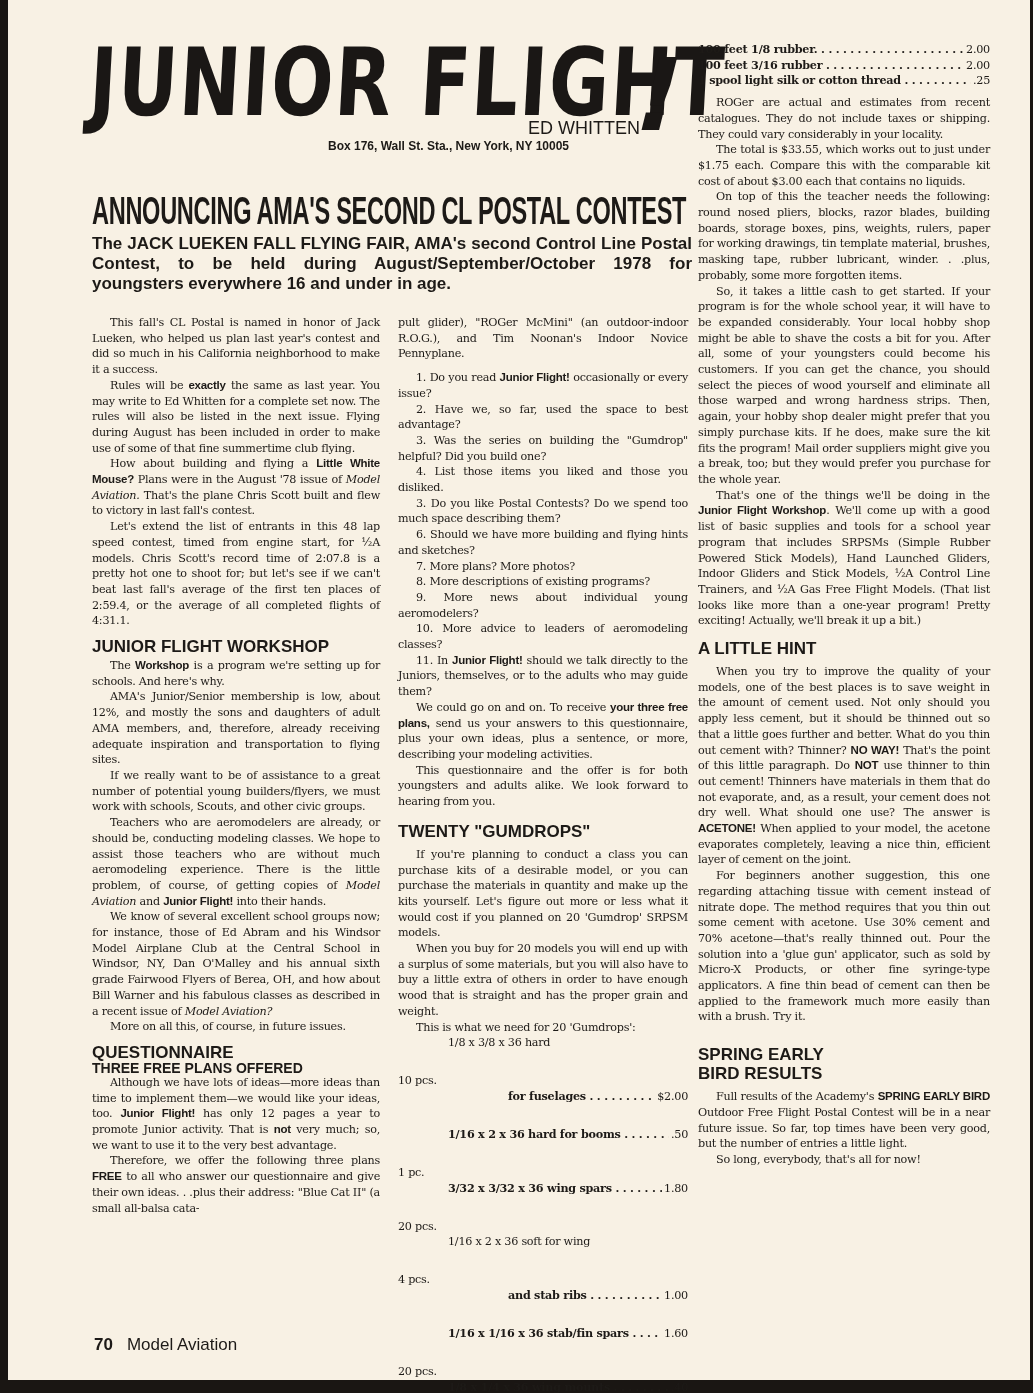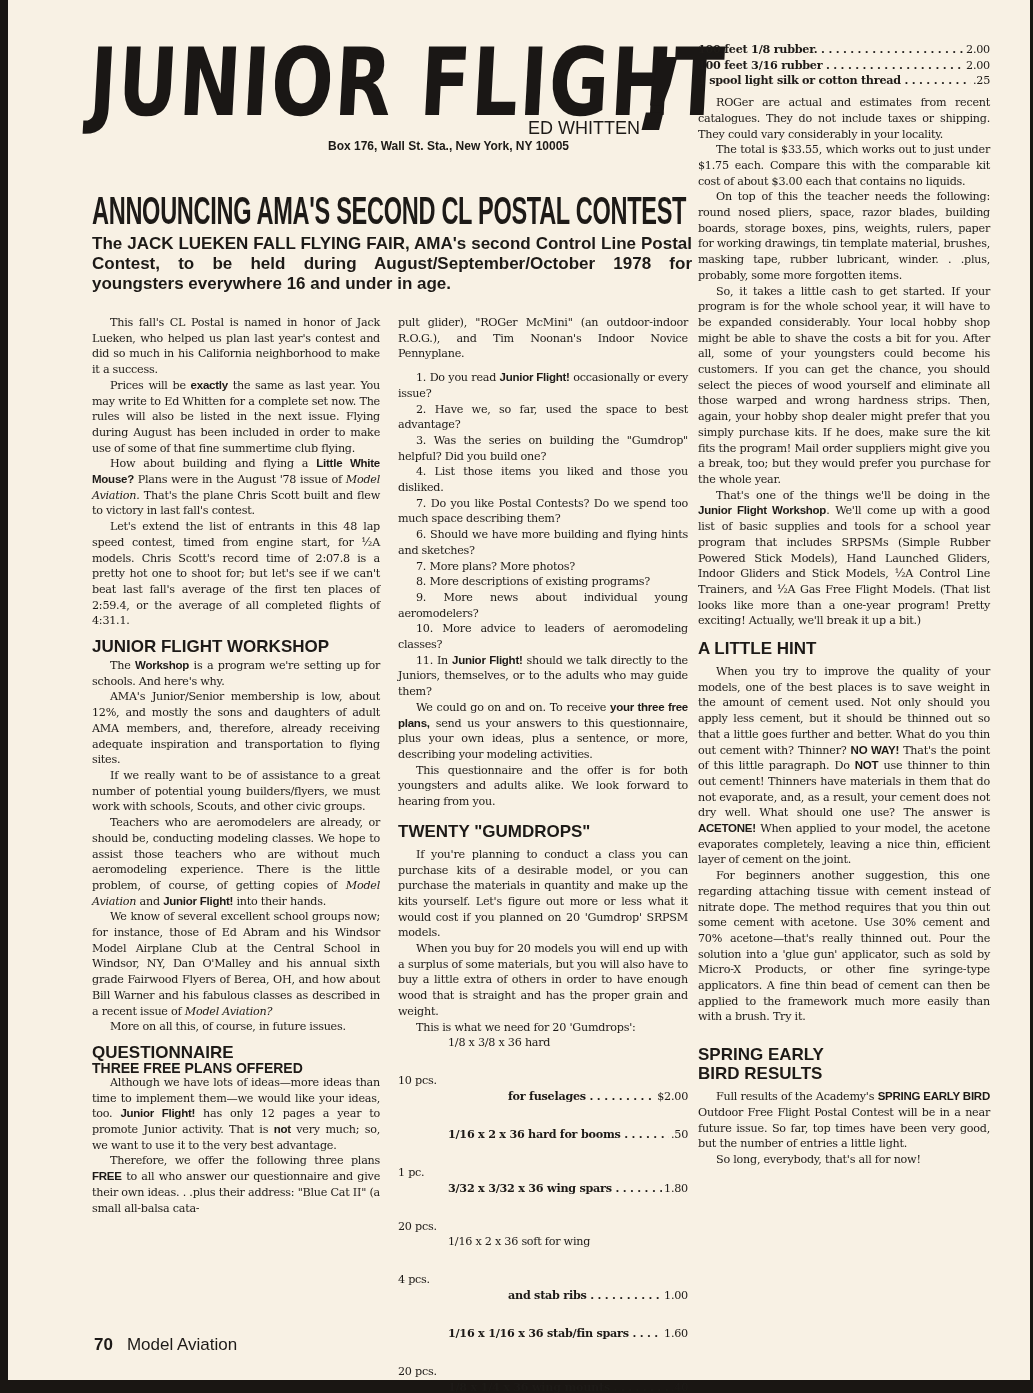--- a/index.html
+++ b/index.html
@@ -72,21 +72,21 @@
   <div class="abs masthead">JUNIOR FLIGHT</div>
   <div class="abs excl">!</div>
   <div class="abs byline">ED WHITTEN</div>
   <div class="abs address">Box 176, Wall St. Sta., New York, NY 10005</div>
 
   <div class="abs headline">ANNOUNCING AMA'S SECOND CL POSTAL CONTEST</div>
   <div class="abs deck">The JACK LUEKEN FALL FLYING FAIR, AMA's second Control Line Postal Contest, to be held during August/September/October 1978 for youngsters everywhere 16 and under in age.</div>
 
   <div class="col c1">
     <p>This fall's CL Postal is named in honor of Jack Lueken, who helped us plan last year's contest and did so much in his California neighborhood to make it a success.</p>
-    <p><span>Prices will be </span><b>exactly</b><span> the same as last year. You may write to Ed Whitten for a complete set now. The rules will also be listed in the next issue. Flying during August has been included in order to make use of some of that fine summertime club flying.</span></p>
+    <p><span>Rules will be </span><b>exactly</b><span> the same as last year. You may write to Ed Whitten for a complete set now. The rules will also be listed in the next issue. Flying during August has been included in order to make use of some of that fine summertime club flying.</span></p>
     <p><span>How about building and flying a </span><b>Little White Mouse?</b><span> Plans were in the August '78 issue of </span><i>Model Aviation.</i><span> That's the plane Chris Scott built and flew to victory in last fall's contest.</span></p>
     <p>Let's extend the list of entrants in this 48 lap speed contest, timed from engine start, for ½A models. Chris Scott's record time of 2:07.8 is a pretty hot one to shoot for; but let's see if we can't beat last fall's average of the first ten places of 2:59.4, or the average of all completed flights of 4:31.1.</p>
     <h2>JUNIOR FLIGHT WORKSHOP</h2>
     <p><span>The </span><b>Workshop</b><span> is a program we're setting up for schools. And here's why.</span></p>
     <p>AMA's Junior/Senior membership is low, about 12%, and mostly the sons and daughters of adult AMA members, and, therefore, already receiving adequate inspiration and transportation to flying sites.</p>
     <p>If we really want to be of assistance to a great number of potential young builders/flyers, we must work with schools, Scouts, and other civic groups.</p>
     <p><span>Teachers who are aeromodelers are already, or should be, conducting modeling classes. We hope to assist those teachers who are without much aeromodeling experience. There is the little problem, of course, of getting copies of </span><i>Model Aviation</i><span> and </span><b>Junior Flight!</b><span> into their hands.</span></p>
     <p><span>We know of several excellent school groups now; for instance, those of Ed Abram and his Windsor Model Airplane Club at the Central School in Windsor, NY, Dan O'Malley and his annual sixth grade Fairwood Flyers of Berea, OH, and how about Bill Warner and his fabulous classes as described in a recent issue of </span><i>Model Aviation?</i></p>
     <p>More on all this, of course, in future issues.</p>
     <h2 style="margin-bottom:0">QUESTIONNAIRE</h2>
@@ -95,21 +95,21 @@
     <p><span>Therefore, we offer the following three plans </span><b>FREE</b><span> to all who answer our questionnaire and give their own ideas. . .plus their address: "Blue Cat II" (a small all-balsa cata-</span></p>
   </div>
 
   <div class="col c2">
     <p class="noind">pult glider), "ROGer McMini" (an outdoor-indoor R.O.G.), and Tim Noonan's Indoor Novice Pennyplane.</p>
     <div style="height:8px"></div>
     <p><span>1. Do you read </span><b>Junior Flight!</b><span> occasionally or every issue?</span></p>
     <p>2. Have we, so far, used the space to best advantage?</p>
     <p>3. Was the series on building the "Gumdrop" helpful? Did you build one?</p>
     <p>4. List those items you liked and those you disliked.</p>
-    <p>7. Do you like Postal Contests? Do we spend too much space describing them?</p>
+    <p>3. Do you like Postal Contests? Do we spend too much space describing them?</p>
     <p>6. Should we have more building and flying hints and sketches?</p>
     <p>7. More plans? More photos?</p>
     <p>8. More descriptions of existing programs?</p>
     <p>9. More news about individual young aeromodelers?</p>
     <p>10. More advice to leaders of aeromodeling classes?</p>
     <p><span>11. In </span><b>Junior Flight!</b><span> should we talk directly to the Juniors, themselves, or to the adults who may guide them?</span></p>
     <p><span>We could go on and on. To receive </span><b>your three free plans,</b><span> send us your answers to this questionnaire, plus your own ideas, plus a sentence, or more, describing your modeling activities.</span></p>
     <p>This questionnaire and the offer is for both youngsters and adults alike. We look forward to hearing from you.</p>
     <h2 style="margin-top:12px;margin-bottom:6px">TWENTY "GUMDROPS"</h2>
     <p>If you're planning to conduct a class you can purchase kits of a desirable model, or you can purchase the materials in quantity and make up the kits yourself. Let's figure out more or less what it would cost if you planned on 20 'Gumdrop' SRPSM models.</p>
@@ -208,21 +208,21 @@
           <span class="price">2.00</span>
         </li>
         <li>
           <span class="desc"> 1 spool light silk or cotton thread</span>
           <span class="price">.25</span>
         </li>
       </ul>
     <div style="height:6px"></div>
     <p>ROGer are actual and estimates from recent catalogues. They do not include taxes or shipping. They could vary considerably in your locality.</p>
     <p>The total is $33.55, which works out to just under $1.75 each. Compare this with the comparable kit cost of about $3.00 each that contains no liquids.</p>
-    <p>On top of this the teacher needs the following: round nosed pliers, space, razor blades, building boards, storage boxes, pins, weights, rulers, paper for working drawings, tin template material, brushes, masking tape, rubber lubricant, winder. . .plus, probably, some more forgotten items.</p>
+    <p>On top of this the teacher needs the following: round nosed pliers, blocks, razor blades, building boards, storage boxes, pins, weights, rulers, paper for working drawings, tin template material, brushes, masking tape, rubber lubricant, winder. . .plus, probably, some more forgotten items.</p>
     <p>So, it takes a little cash to get started. If your program is for the whole school year, it will have to be expanded considerably. Your local hobby shop might be able to shave the costs a bit for you. After all, some of your youngsters could become his customers. If you can get the chance, you should select the pieces of wood yourself and eliminate all those warped and wrong hardness strips. Then, again, your hobby shop dealer might prefer that you simply purchase kits. If he does, make sure the kit fits the program! Mail order suppliers might give you a break, too; but they would prefer you purchase for the whole year.</p>
     <p><span>That's one of the things we'll be doing in the </span><b>Junior Flight Workshop</b><span>. We'll come up with a good list of basic supplies and tools for a school year program that includes SRPSMs (Simple Rubber Powered Stick Models), Hand Launched Gliders, Indoor Gliders and Stick Models, ½A Control Line Trainers, and ½A Gas Free Flight Models. (That list looks like more than a one-year program! Pretty exciting! Actually, we'll break it up a bit.)</span></p>
     <h2 style="margin-top:10px;margin-bottom:6px">A LITTLE HINT</h2>
     <p><span>When you try to improve the quality of your models, one of the best places is to save weight in the amount of cement used. Not only should you apply less cement, but it should be thinned out so that a little goes further and better. What do you thin out cement with? Thinner? </span><b>NO WAY!</b><span> That's the point of this little paragraph. Do </span><b>NOT</b><span> use thinner to thin out cement! Thinners have materials in them that do not evaporate, and, as a result, your cement does not dry well. What should one use? The answer is </span><b>ACETONE!</b><span> When applied to your model, the acetone evaporates completely, leaving a nice thin, efficient layer of cement on the joint.</span></p>
     <p>For beginners another suggestion, this one regarding attaching tissue with cement instead of nitrate dope. The method requires that you thin out some cement with acetone. Use 30% cement and 70% acetone—that's really thinned out. Pour the solution into a 'glue gun' applicator, such as sold by Micro-X Products, or other fine syringe-type applicators. A fine thin bead of cement can then be applied to the framework much more easily than with a brush. Try it.</p>
     <h2 style="margin-top:20px;margin-bottom:6px;width:170px">SPRING EARLY BIRD RESULTS</h2>
     <p><span>Full results of the Academy's </span><b>SPRING EARLY BIRD</b><span> Outdoor Free Flight Postal Contest will be in a near future issue. So far, top times have been very good, but the number of entries a little light.</span></p>
     <p>So long, everybody, that's all for now!</p>
   </div>
 

